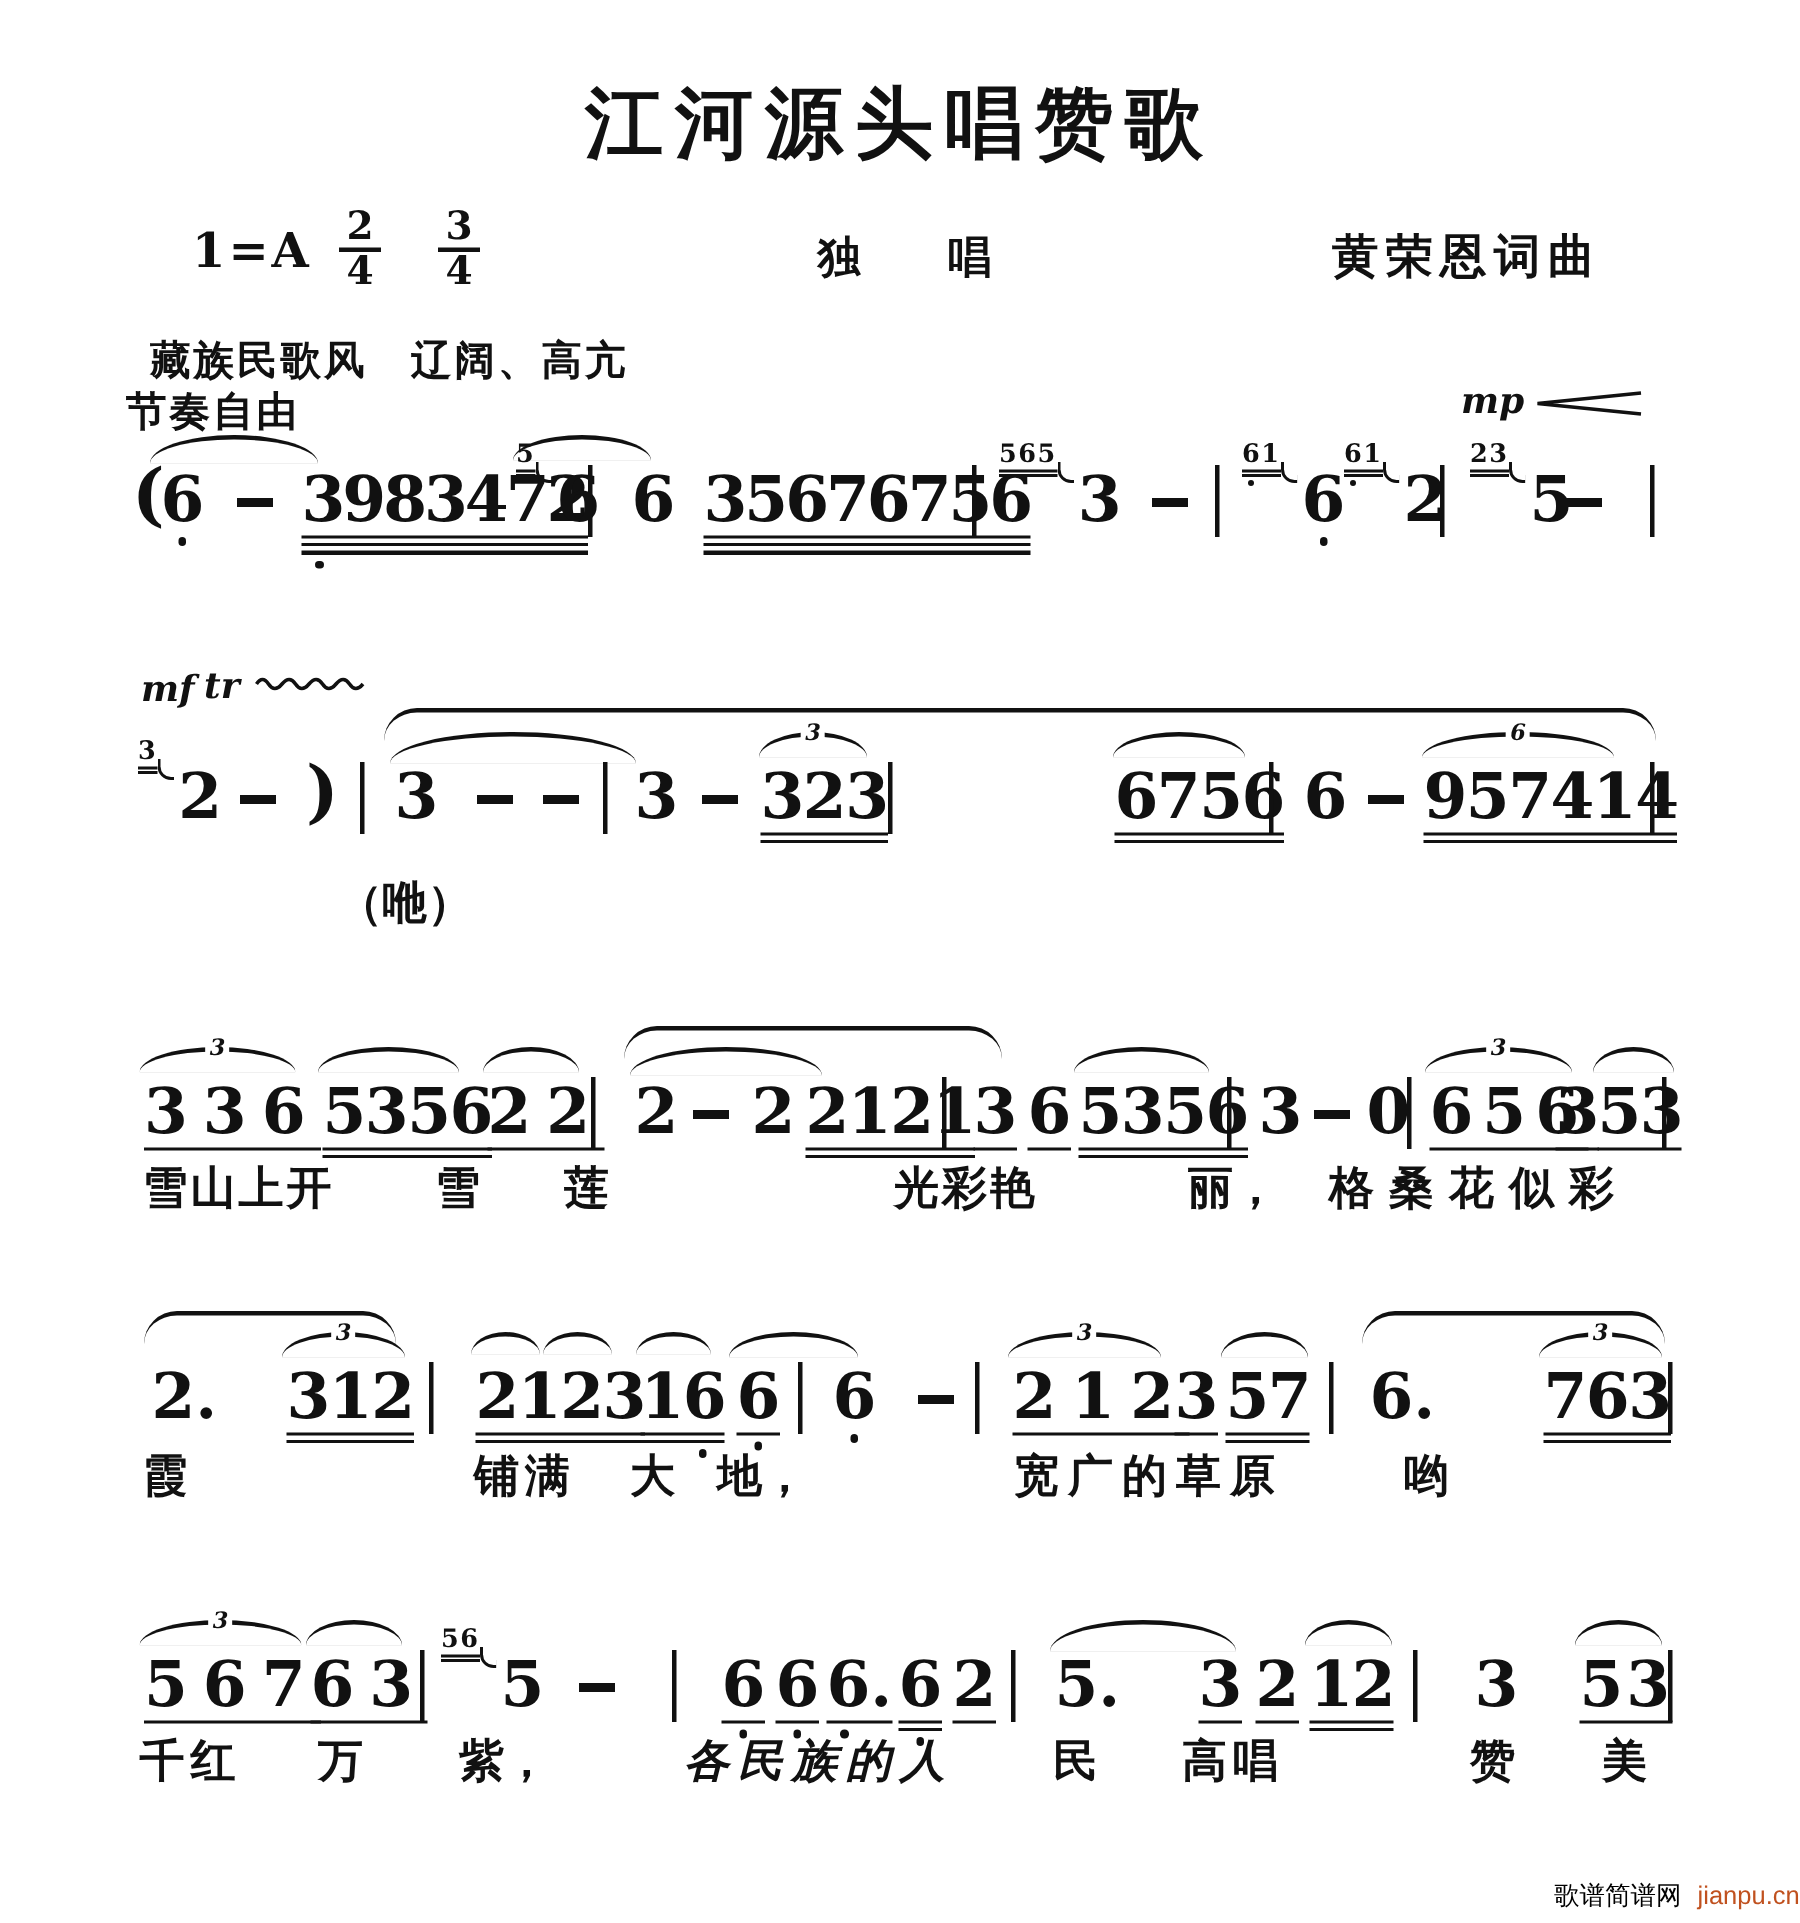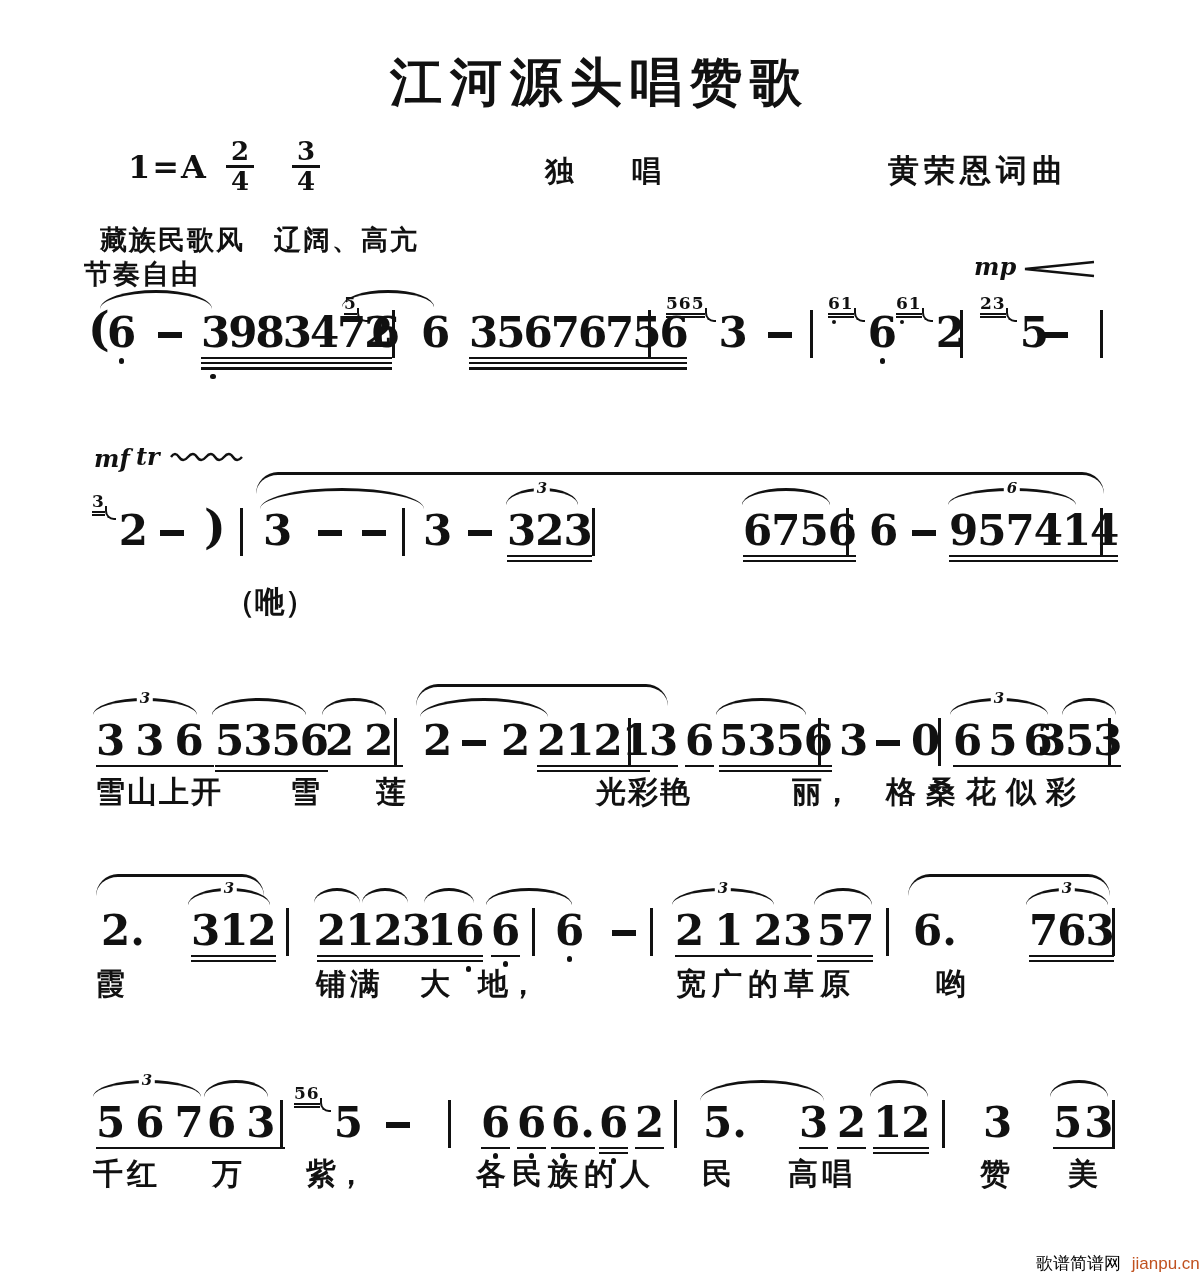--- a/index.html
+++ b/index.html
@@ -566,21 +566,21 @@
         <span class="stack">
           <span class="ntext" style="letter-spacing: 2px;">53</span>
           <span class="bm"></span>
         </span>
       </div>
       <div class="bar" style="left: 1112px;"></div>
       <div class="lyrrow" style="top: 82px;">
         <span class="lyr" style="left: 93px; letter-spacing: 4px;">千红</span>
         <span class="lyr" style="left: 212px;">万</span>
         <span class="lyr" style="left: 306px;">紫，</span>
-        <span class="lyr" style="left: 476px; letter-spacing: 6px;">各民族的人</span>
+        <span class="lyr" style="left: 456px; letter-spacing: 6px; font-style: italic;">各民族的人</span>
         <span class="lyr" style="left: 702px;">民</span>
         <span class="lyr" style="left: 788px; letter-spacing: 4px;">高唱</span>
         <span class="lyr" style="left: 980px;">赞</span>
         <span class="lyr" style="left: 1068px;">美</span>
       </div>
     </div>
 
   <div class="footer">
     <span class="fsite">歌谱简谱网</span>
     <span class="furl">jianpu.cn</span>

